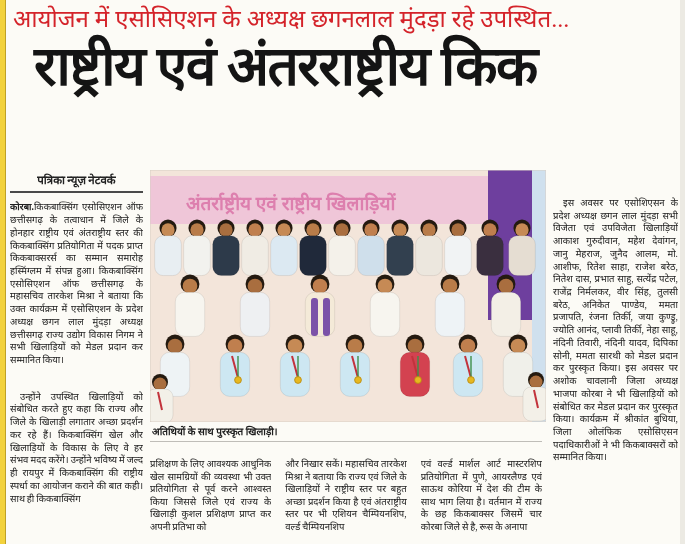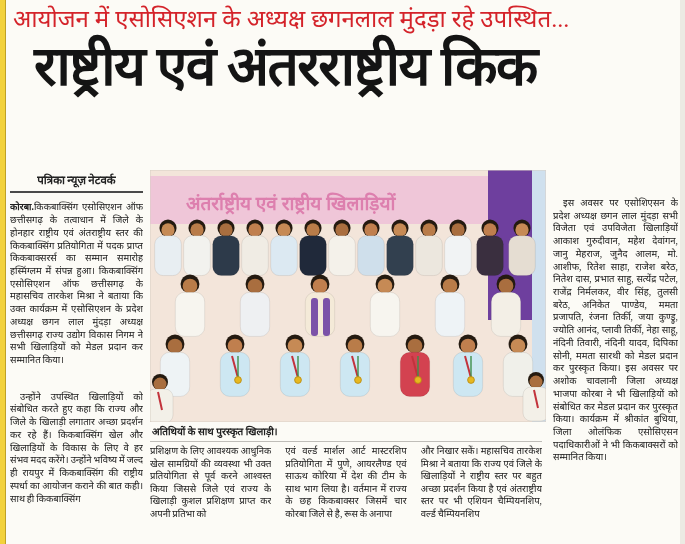--- a/index.html
+++ b/index.html
@@ -24,21 +24,21 @@
   .byline{text-align:center;font-weight:bold;font-size:11.5px;
     padding-bottom:3px;border-bottom:2px solid #4a4a4a;margin-bottom:8px;
     white-space:nowrap;}
   .col p{margin:0 0 4px 0;}
   .col p.indent{text-indent:10px;margin-top:24px;}
   .dateline{font-weight:bold;}
   .photo-block{position:absolute;left:150px;top:170px;width:392px;}
   .photo-frame{display:block;width:396px;height:252px;}
   .caption{font-size:10px;font-weight:bold;color:#1d1d1d;
     padding:2px 0 3px 2px;border-bottom:1px solid #bfbdb8;}
-  .bottom-cols{display:flex;gap:14px;margin-top:3px;height:82px;overflow:hidden;}
+  .bottom-cols{display:flex;gap:14px;margin-top:16px;height:82px;overflow:hidden;}
   .bottom-cols .bcol{flex:1;font-size:9.5px;line-height:1.32;text-align:justify;
     word-spacing:-0.5px;overflow:hidden;}
 </style>
 </head>
 <body>
 
 <div class="left-strip"></div>
 <div class="right-strip"></div>
 
 <div class="kicker">आयोजन में एसोसिएशन के अध्यक्ष छगनलाल मुंदड़ा रहे उपस्थित...</div>
@@ -163,20 +163,20 @@
         <circle cx="386" cy="210" r="8" fill="#241a10"></circle>
         <circle cx="386" cy="212" r="6.5" fill="#a96e3f"></circle>
         <rect x="373" y="217" width="26" height="34" rx="8" fill="#f3f0e8" stroke="rgba(0,0,0,0.08)"></rect>
         <line x1="384" y1="220" x2="388" y2="238" stroke="#c2333c" stroke-width="2"></line>
       </g>
     <rect x="0" y="0" width="396" height="252" fill="none" stroke="#d8cfc4" stroke-width="1"></rect>
   </svg>
   <div class="caption">अतिथियों के साथ पुरस्कृत खिलाड़ी।</div>
   <div class="bottom-cols">
     <div class="bcol">प्रशिक्षण के लिए आवश्यक आधुनिक खेल सामग्रियों की व्यवस्था भी उक्त प्रतियोगिता से पूर्व करने आश्वस्त किया जिससे जिले एवं राज्य के खिलाड़ी कुशल प्रशिक्षण प्राप्त कर अपनी प्रतिभा को</div>
+    <div class="bcol">और निखार सकें। महासचिव तारकेश मिश्रा ने बताया कि राज्य एवं जिले के खिलाड़ियों ने राष्ट्रीय स्तर पर बहुत अच्छा प्रदर्शन किया है एवं अंतराष्ट्रीय स्तर पर भी एशियन चैम्पियनशिप, वर्ल्ड चैम्पियनशिप</div>
     <div class="bcol">एवं वर्ल्ड मार्शल आर्ट मास्टरशिप प्रतियोगिता में पुणे, आयरलैण्ड एवं साऊथ कोरिया में देश की टीम के साथ भाग लिया है। वर्तमान में राज्य के छह किकबाक्सर जिसमें चार कोरबा जिले से है, रूस के अनापा</div>
-    <div class="bcol">और निखार सकें। महासचिव तारकेश मिश्रा ने बताया कि राज्य एवं जिले के खिलाड़ियों ने राष्ट्रीय स्तर पर बहुत अच्छा प्रदर्शन किया है एवं अंतराष्ट्रीय स्तर पर भी एशियन चैम्पियनशिप, वर्ल्ड चैम्पियनशिप</div>
   </div>
 </div>
 
 <div class="col col-right">
   <p class="indent">इस अवसर पर एसोशिएसन के प्रदेश अध्यक्ष छगन लाल मुंदड़ा सभी विजेता एवं उपविजेता खिलाड़ियों आकाश गुरुदीवान, महेश देवांगन, जानु मेहराज, जुनैद आलम, मो. आशीफ, रितेश साहा, राजेश बरेठ, नितेश दास, प्रभात साहु, सत्येंद्र पटेल, राजेंद्र निर्मलकर, वीर सिंह, तुलसी बरेठ, अनिकेत पाण्डेय, ममता प्रजापति, रंजना तिर्की, जया कुण्ड्रु, ज्योति आनंद, प्लावी तिर्की, नेहा साहू, नंदिनी तिवारी, नंदिनी यादव, दिपिका सोनी, ममता सारथी को मेडल प्रदान कर पुरस्कृत किया। इस अवसर पर अशोक चावलानी जिला अध्यक्ष भाजपा कोरबा ने भी खिलाड़ियों को संबोधित कर मेडल प्रदान कर पुरस्कृत किया। कार्यक्रम में श्रीकांत बुधिया, जिला ओलंफिक एसोसिएसन पदाधिकारीओं ने भी किकबाक्सरों को सम्मानित किया।</p>
 </div>
 
 </body></html>

